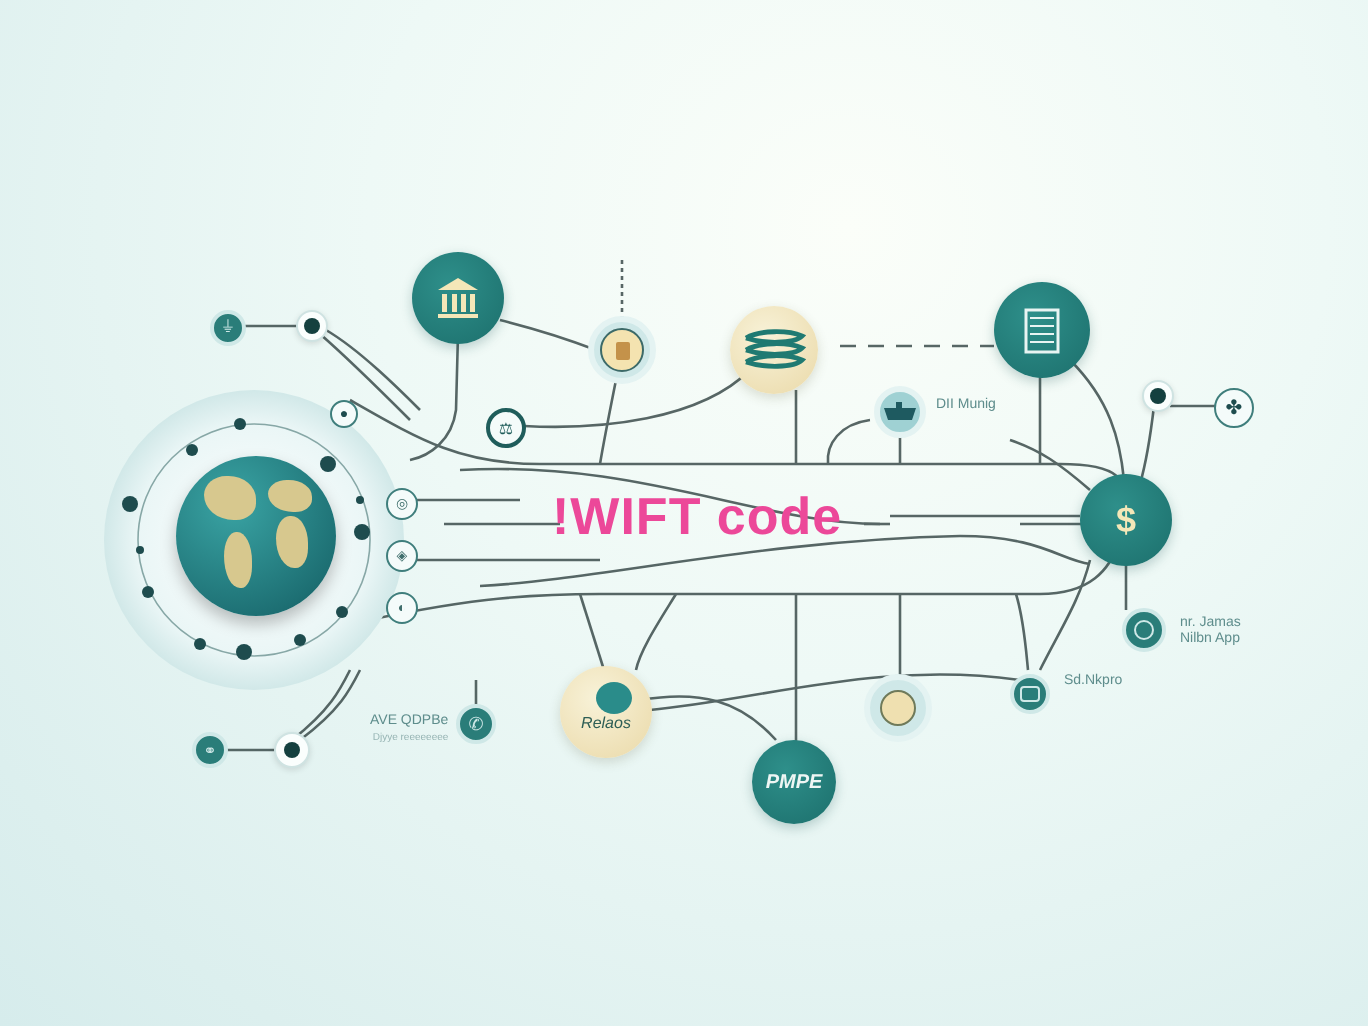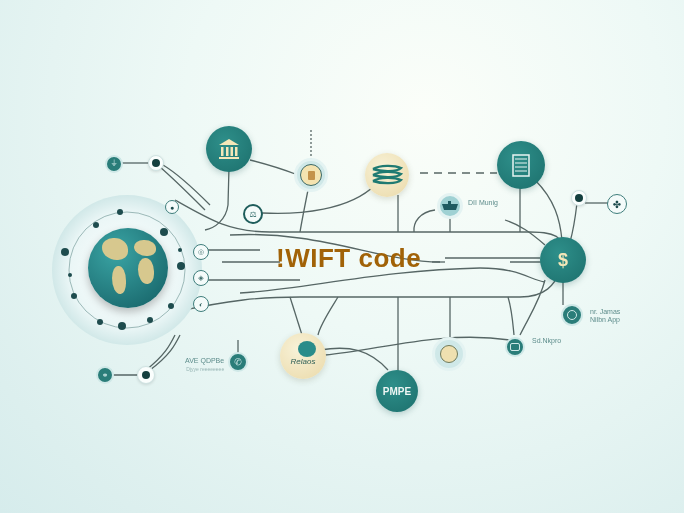--- a/index.html
+++ b/index.html
@@ -12,21 +12,21 @@
     .node { position: absolute; border-radius: 50%; display: flex; align-items: center; justify-content: center; box-sizing: border-box; }
     .teal { background: radial-gradient(circle at 40% 35%, #2e8f8a, #1c6f6c); box-shadow: 0 2px 6px rgba(20,80,80,0.25); }
     .cream { background: radial-gradient(circle at 40% 35%, #f8f2d8, #ead9a8); box-shadow: 0 2px 6px rgba(80,80,40,0.18); font-style: italic; }
     .pale { background: #cfe8e8; border: 3px solid #e4f3f2; }
     .ring { background: #f4fbfa; border: 1.5px solid #3f7e7c; }
     .dot-node { background: #fafefd; border: 1px solid #cfe3e2; box-shadow: 0 1px 3px rgba(0,0,0,0.12); }
     .dot-node::after { content: ""; width: 8px; height: 8px; border-radius: 50%; background: #14403f; }
     .small-teal { background: #2a7d79; border: 2px solid #cfe8e7; }
     .title {
       position: absolute; left: 276px; top: 243px;
-      font-size: 26px; font-weight: bold; color: #a16207; letter-spacing: 0.5px;
+      font-size: 26px; font-weight: bold; color: #ec4899; letter-spacing: 0.5px;
     }
     .label { position: absolute; font-size: 7px; color: #5e8d8c; line-height: 8px; white-space: nowrap; }
     .label .sub { display: block; color: #97b5b4; font-size: 5px; }
     .glyph { color: #f4e7b8; font-weight: bold; }
     .globe-wrap {
       position: absolute; left: 52px; top: 195px; width: 150px; height: 150px; border-radius: 50%;
       background: radial-gradient(circle, #ffffff 0%, #eaf6f6 55%, #cfe7e7 72%, #e6f4f3 80%, rgba(220,238,238,0) 100%);
     }
     .globe {
       position: absolute; left: 88px; top: 228px; width: 80px; height: 80px; border-radius: 50%;
@@ -210,21 +210,21 @@
 <div class="node pale" style="left:432px;top:337px;width:34px;height:34px;">
   <div style="width:16px;height:16px;border-radius:50%;background:#efe0b0;border:1.5px solid #6f7a5a;"></div>
 </div>
 
 <div class="node cream" style="left:280px;top:333px;width:46px;height:46px;">
   <div style="position:absolute;left:18px;top:8px;width:18px;height:16px;border-radius:50%;background:#2a8c8a;"></div>
   <span style="position:relative;font-size:8px;color:#2d5e55;margin-top:10px;">Relaos</span>
 </div>
 
 <div class="node teal" style="left:376px;top:370px;width:42px;height:42px;">
-  <span style="font-size:10px;color:#eef6f4;font-weight:bold;">PMPE</span>
+  <span style="font-size:10px;color:#eef6f4;font-style:italic;font-weight:bold;">PMPE</span>
 </div>
 
 <div class="node small-teal" style="left:228px;top:352px;width:20px;height:20px;">
   <span style="font-size:9px;color:#cfe8e7;">✆</span>
 </div>
 <div class="label" style="left:185px;top:357px;text-align:right;">
   <span>AVE QDPBe</span>
   <span class="sub">Djyye reeeeeeee</span>
 </div>
 

